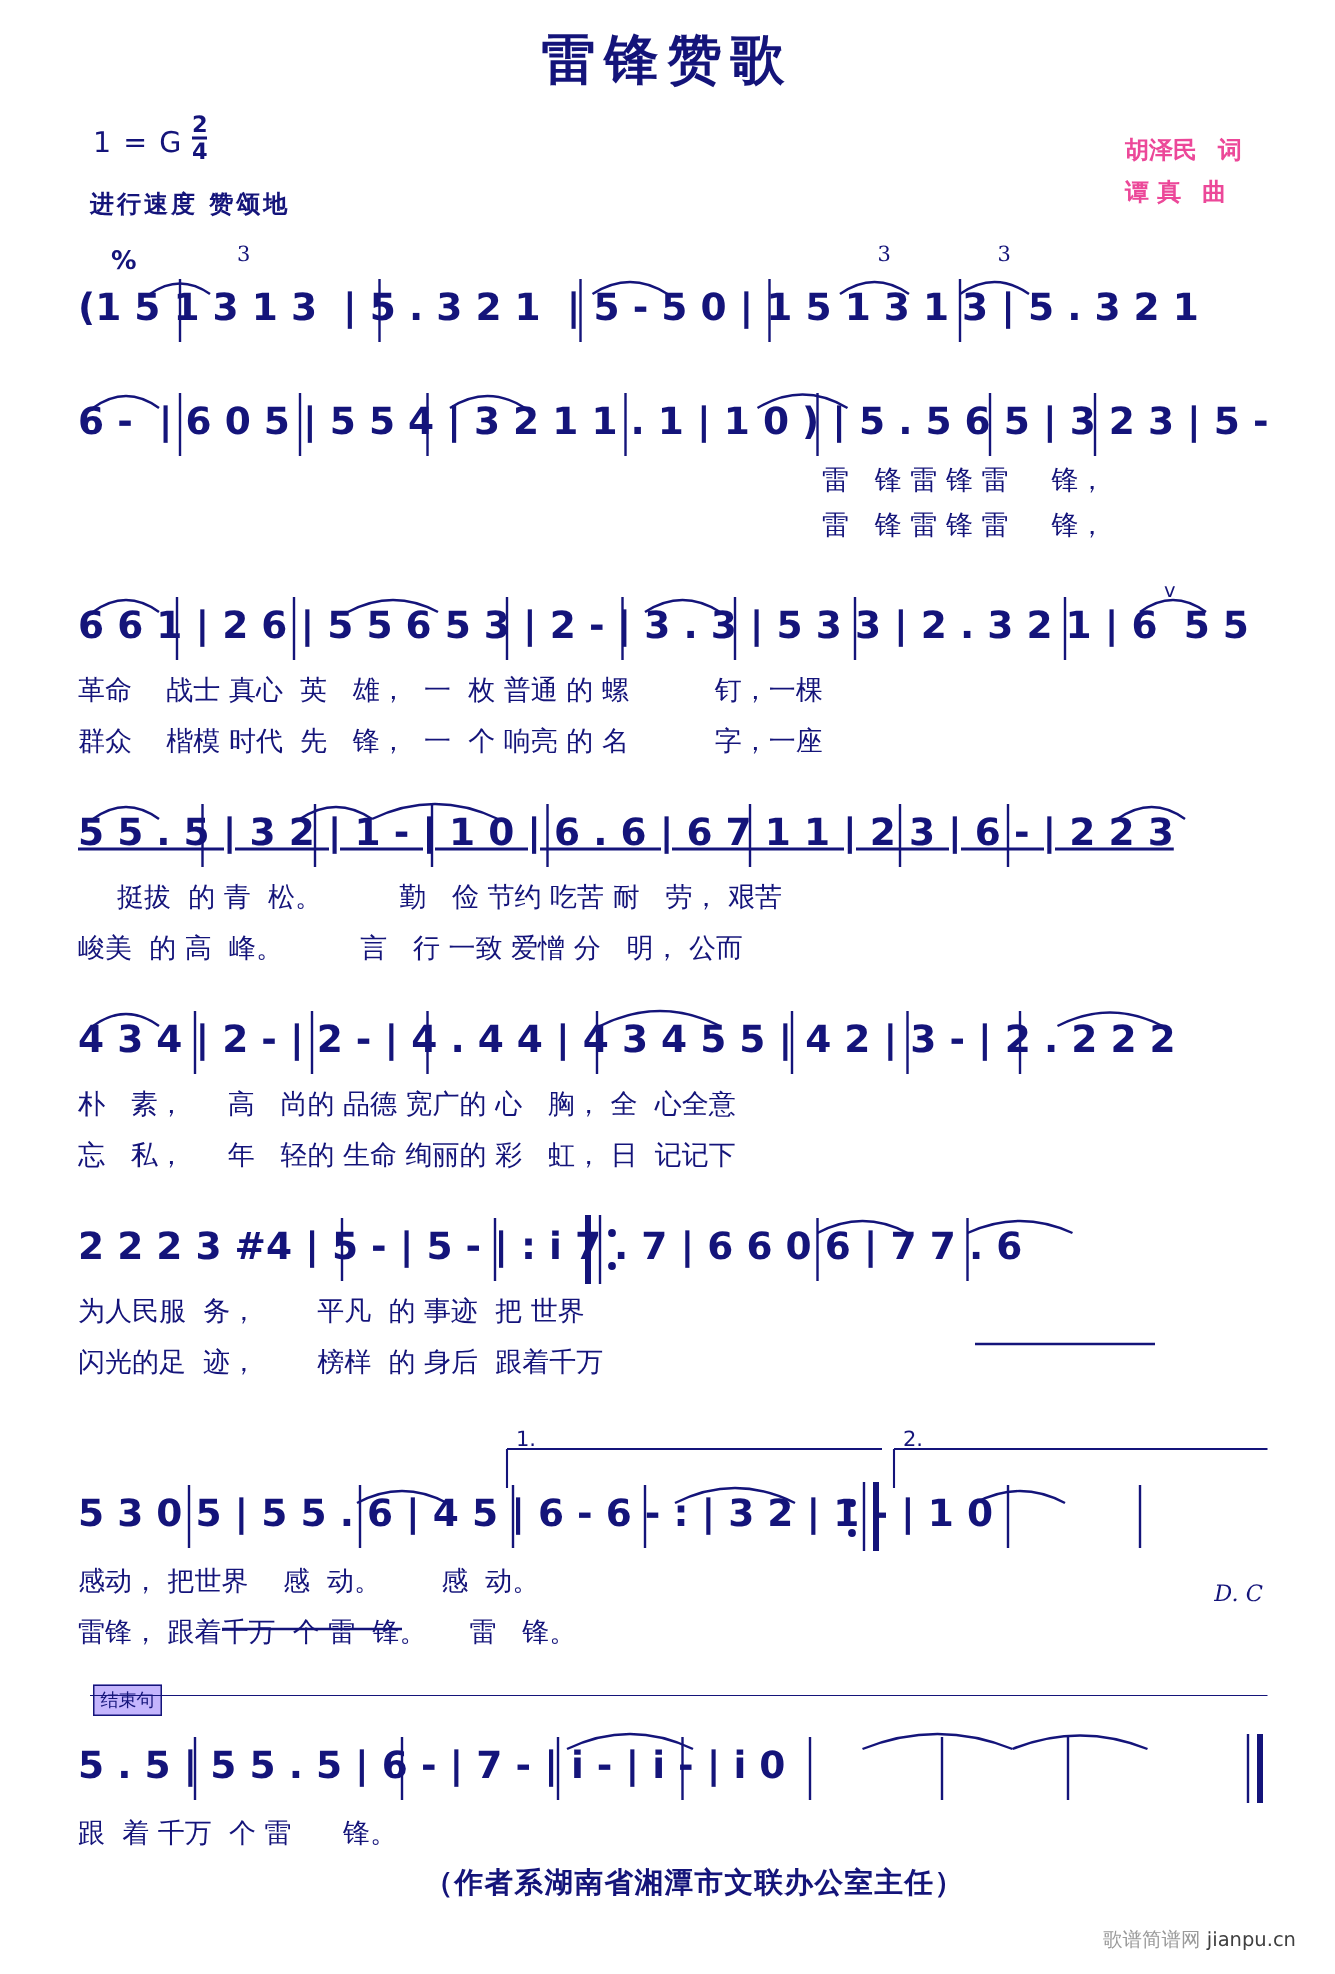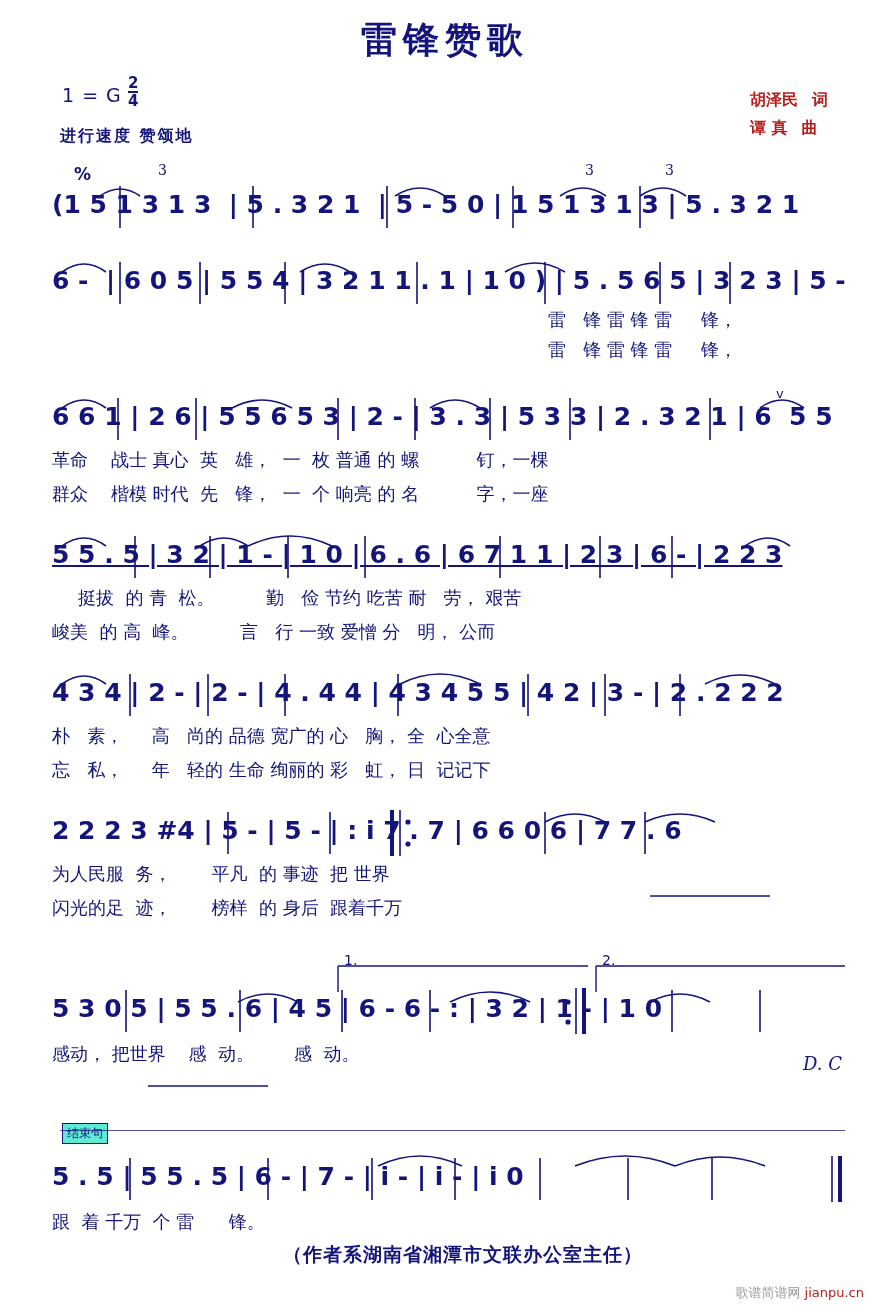--- a/index.html
+++ b/index.html
@@ -63,21 +63,21 @@
     color: #14147a;
   }
   .composer-block {
     position: absolute;
     right: 62px;
     top: 86px;
     text-align: left;
     font-family: "DejaVu Sans", sans-serif;
     font-size: 16px;
     font-weight: bold;
-    color: #b91c1c;
+    color: #ec4899;
     line-height: 1.75;
   }
   .composer-block div span.role { margin-left: 14px; }
   
   .system {
     position: absolute;
     left: 0;
     width: 890px;
   }
   .notes {
@@ -123,45 +123,45 @@
     letter-spacing: 1px;
   }
   .watermark {
     position: absolute;
     right: 26px;
     bottom: 14px;
     font-family: "DejaVu Sans", sans-serif;
     font-size: 13px;
     color: #9a9a9a;
   }
-  .watermark .site { color: #b91c1c; }
+  .watermark .site { color: #404040; }
   .endbox {
     position: absolute;
     left: 62px;
     top: 1123px;
     border: 1px solid #14147a;
     font-family: "DejaVu Sans", sans-serif;
     font-size: 12px;
     padding: 1px 4px;
     color: #14147a;
-    background: #5eead4;
+    background: #c4b5fd;
   }
   .volta-label {
     position: absolute;
     font-family: "DejaVu Sans", sans-serif;
     font-size: 14px;
     color: #14147a;
   }
   .dc {
     position: absolute;
     right: 48px;
     top: 1053px;
     font-family: "DejaVu Serif", serif;
     font-style: italic;
-    font-size: 18px;
+    font-size: 15px;
     color: #14147a;
   }
   .segno {
     position: absolute;
     left: 74px;
     top: 164px;
     font-family: "DejaVu Sans", sans-serif;
     font-size: 17px;
     font-weight: bold;
     color: #14147a;
@@ -332,20 +332,21 @@
       <line x1="576" y1="38" x2="576" y2="84" stroke="#14147a" stroke-width="1.6"></line>
       <line x1="584" y1="38" x2="584" y2="84" stroke="#14147a" stroke-width="4"></line>
       <line x1="672" y1="40" x2="672" y2="82" stroke="#14147a" stroke-width="1.6"></line>
       <line x1="760" y1="40" x2="760" y2="82" stroke="#14147a" stroke-width="1.6"></line>
       <line x1="148" y1="136" x2="268" y2="136" stroke="#14147a" stroke-width="1.6"></line>
     </svg>
     <div class="volta-label" style="left:344px; top:2px;">1.</div>
     <div class="volta-label" style="left:602px; top:2px;">2.</div>
     <div class="notes" style="top:44px;">5 3 0 5 | 5 5 . 6 | 4 5 | 6 - 6 - : | 3 2 | 1 - | 1 0</div>
     <div class="lyric" style="top:92px;">感动， 把世界    感  动。       感  动。</div>
+    <div class="lyric" style="top:126px;">雷锋， 跟着千万  个 雷  锋。     雷   锋。</div>
   </div>
 
   <div class="dc">D. C</div>
 
   <div class="endbox">结束句</div>
   <div class="system" style="top:1130px; height:120px;">
     <svg class="slurs" width="890" height="120">
       <line x1="60" y1="0" x2="845" y2="0" stroke="#14147a" stroke-width="1.4"></line>
       <path d="M378 36 Q420 16 462 36" stroke="#14147a" fill="none" stroke-width="1.6"></path>
       <path d="M575 36 Q625 16 675 36" stroke="#14147a" fill="none" stroke-width="1.6"></path>

